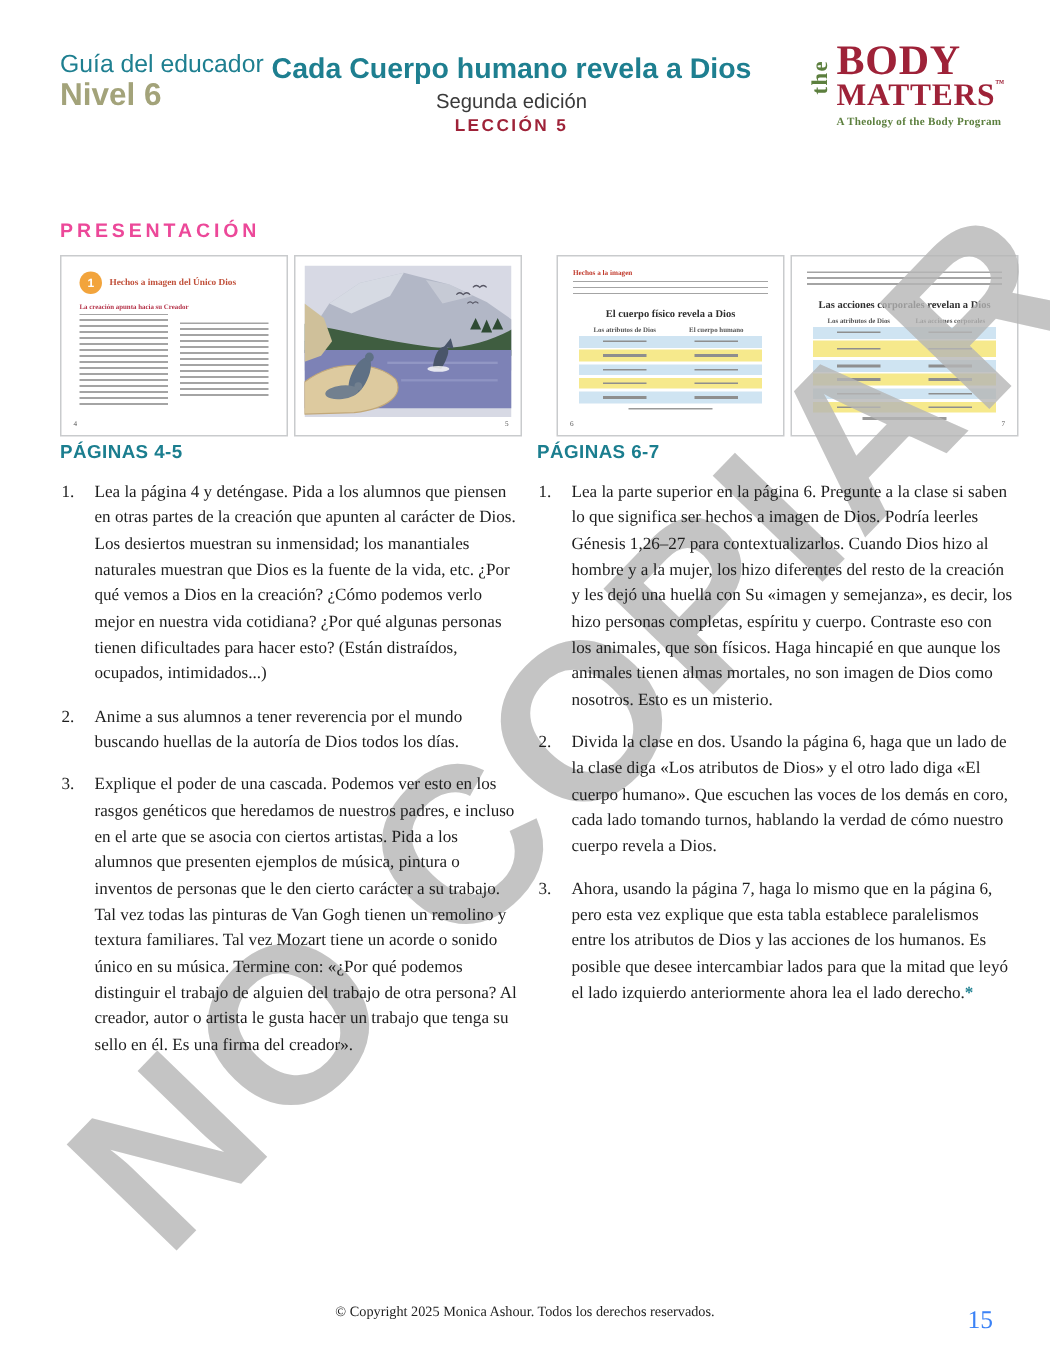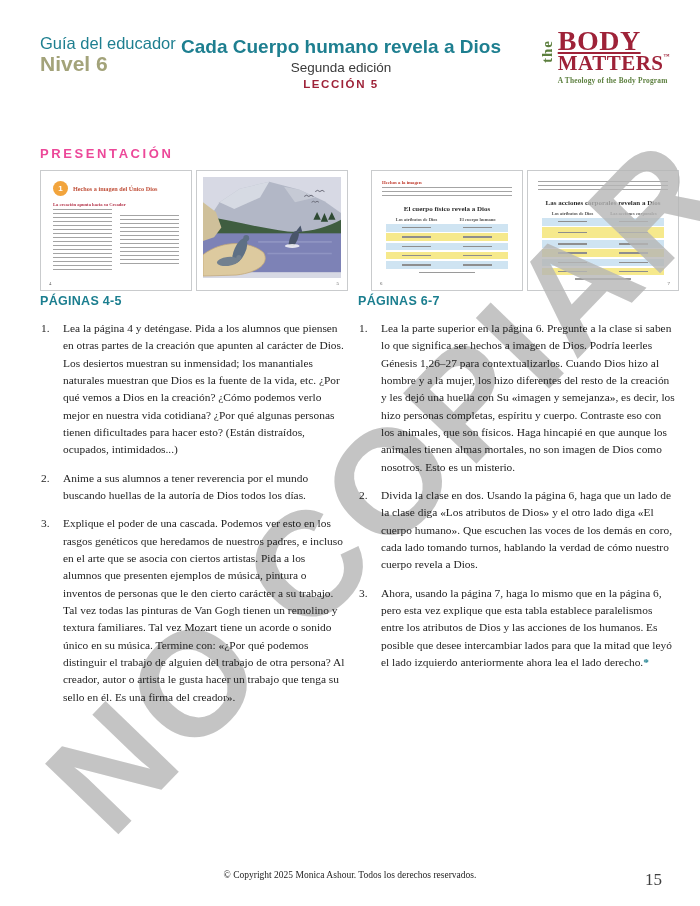--- a/index.html
+++ b/index.html
@@ -17,21 +17,21 @@
   .hdr-center{position:absolute;left:150px;top:36px;width:382px;text-align:center;
               font-family:"Liberation Sans",sans-serif;z-index:3;}
   .hdr-title{color:#1e7f90;font-size:19px;font-weight:700;line-height:1.15;}
   .hdr-edition{color:#3a3a3a;font-size:13.5px;margin-top:2px;}
   .hdr-lesson{color:#9e2238;font-size:11.5px;font-weight:700;letter-spacing:1.6px;margin-top:3px;}
 
   .logo{position:absolute;right:30px;top:30px;display:flex;align-items:flex-start;z-index:3;
         font-family:"Liberation Serif",serif;}
   .logo-the{writing-mode:vertical-rl;transform:rotate(180deg);color:#5c7f3e;font-weight:700;
             font-size:15px;letter-spacing:1px;height:32px;margin-right:2px;margin-top:1px;}
-  .logo-body{color:#9e2238;font-weight:700;font-size:28px;line-height:0.82;letter-spacing:0.5px;text-decoration:underline;}
+  .logo-body{color:#9e2238;font-weight:700;font-size:28px;line-height:0.82;letter-spacing:0.5px;}
   .logo-matters{color:#9e2238;font-weight:700;font-size:21px;line-height:1;letter-spacing:0.5px;}
   .logo-tm{font-size:6px;vertical-align:top;}
   .logo-tagline{color:#5c7f3e;font-size:7.4px;font-weight:700;letter-spacing:0.2px;margin-top:2px;}
 
   
   .presentacion{position:absolute;left:40px;top:146px;font-family:"Liberation Sans",sans-serif;
                 color:#ec4899;font-size:13px;font-weight:700;letter-spacing:2.6px;z-index:3;}
 
   
   .thumbs{position:absolute;left:40px;top:170px;display:flex;}
@@ -85,21 +85,21 @@
   .footnote{font-size:10.2px;line-height:1.38;margin-top:2px;color:#1d1d1d;}
 
   
   .watermark{position:absolute;left:385px;top:485px;transform:translate(-50%,-50%) rotate(-46deg);
              font-family:"Liberation Sans",sans-serif;font-weight:700;font-size:148px;line-height:1;
              letter-spacing:6px;color:#b6b6b6;opacity:0.8;white-space:nowrap;pointer-events:none;}
 
   
   .copyright{position:absolute;left:0;width:100%;bottom:26px;text-align:center;
              font-size:9.5px;color:#222;z-index:3;}
-  .folio{position:absolute;right:38px;bottom:16px;font-size:17px;color:#404040;z-index:3;}
+  .folio{position:absolute;right:38px;bottom:16px;font-size:17px;color:#3b82f6;z-index:3;}
 </style>
 </head>
 <body>
 
 <div class="page">
 
   <div class="hdr-left">
     <div class="hdr-guide">Guía del educador</div>
     <div class="hdr-level">Nivel 6</div>
   </div>

